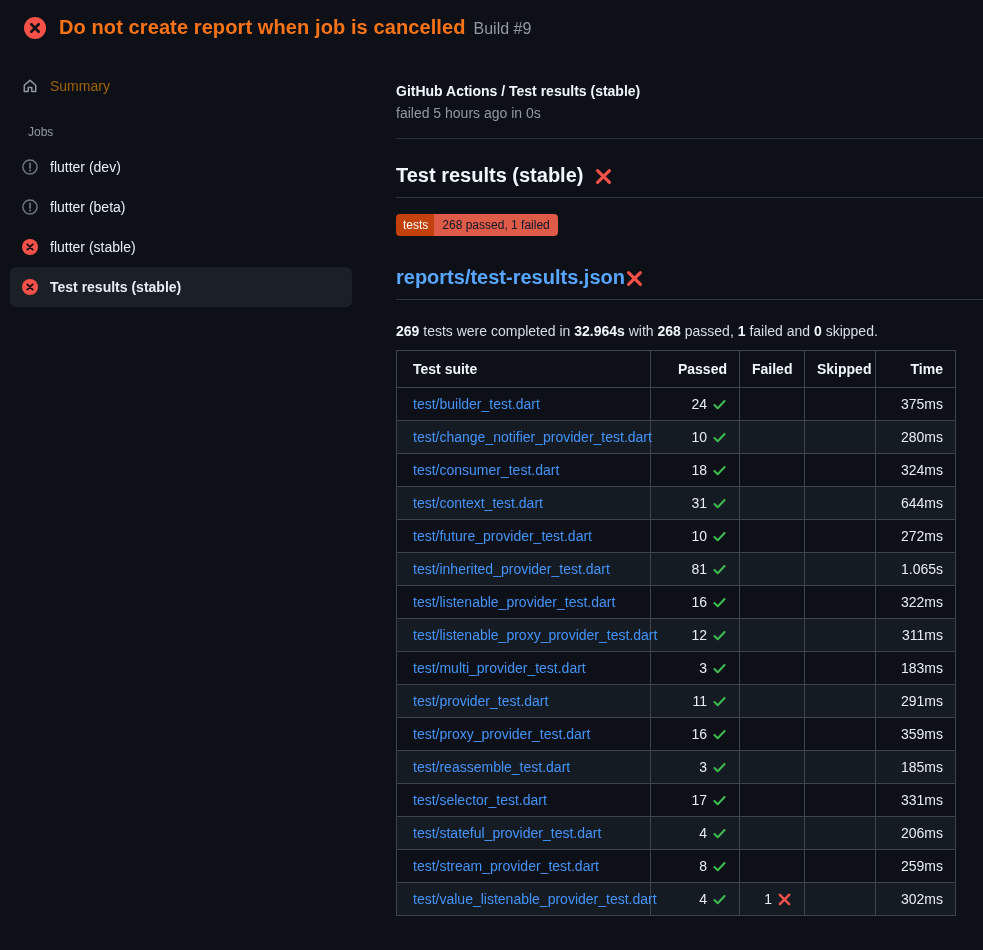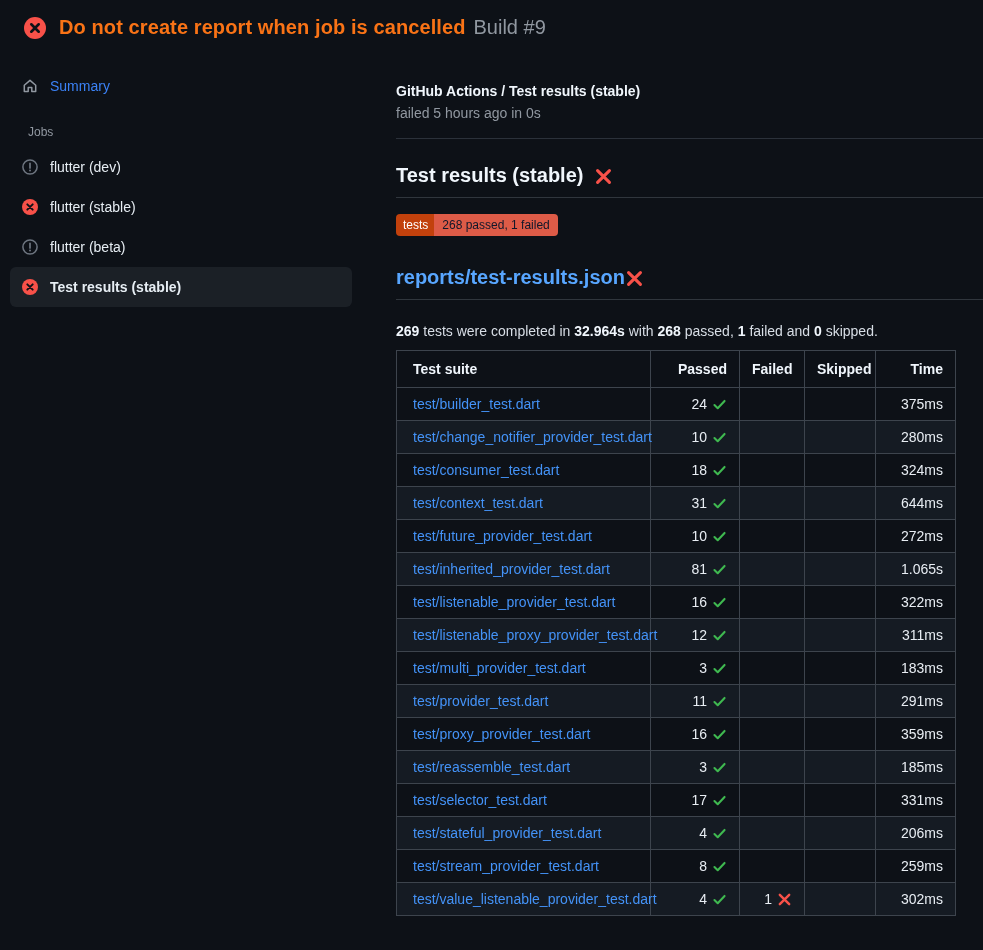--- a/index.html
+++ b/index.html
@@ -11,33 +11,33 @@
     font-size: 14px;
     overflow: hidden;
   }
   
   .top-header {
     display: flex; align-items: center;
     padding: 16px 20px 12px 24px;
     gap: 13px;
   }
   .top-header .title { font-size: 20px; font-weight: 700; color: #f97316; letter-spacing: .1px; }
-  .top-header .build { font-size: 20px; font-weight: 400; color: #9198a1; margin-left: 8px; text-align: right; }
+  .top-header .build { font-size: 16px; font-weight: 400; color: #9198a1; margin-left: 8px; text-align: right; }
   .circle-x { width: 22px; height: 22px; flex-shrink: 0; display: inline-flex; }
   .circle-x-sm { width: 16px; height: 16px; flex-shrink: 0; display: inline-flex; }
 
   
   .layout { display: flex; align-items: flex-start; }
 
   
   .sidebar { width: 380px; flex-shrink: 0; padding-top: 21px; }
   .summary-item {
     display: flex; align-items: center; gap: 12px;
     margin: 0 28px 0 10px; padding: 6px 10px 6px 12px;
-    border-radius: 6px; color: #3b82f6; cursor: pointer;
+    border-radius: 6px; color: #a16207; cursor: pointer;
   }
   .summary-item svg { width: 16px; height: 16px; }
   .jobs-label { margin: 25px 0 8px 28px; font-size: 12px; color: #9198a1; }
   .job-item {
     display: flex; align-items: center; gap: 12px;
     margin: 0 28px 0 10px; padding: 10px 10px 10px 12px;
     border-radius: 6px; color: #e6edf3; cursor: pointer;
     line-height: 20px;
   }
   .job-item.selected { background: rgba(177,186,196,0.09); font-weight: 700; }
@@ -140,33 +140,33 @@
     </div>
     <div class="jobs-label">Jobs</div>
 
     <div class="job-item neutral">
       <svg class="circle-x-sm icon-neutral" viewBox="0 0 16 16">
           <use href="#ic-alert-circle"></use>
         </svg>
 
       <span>flutter (dev)</span>
     </div>
-    <div class="job-item failed">
-
-      <svg class="circle-x-sm icon-failed" viewBox="0 0 16 16">
-          <use href="#ic-circle-x"></use>
-        </svg>
-      <span>flutter (stable)</span>
-    </div>
     <div class="job-item neutral">
       <svg class="circle-x-sm icon-neutral" viewBox="0 0 16 16">
           <use href="#ic-alert-circle"></use>
         </svg>
 
       <span>flutter (beta)</span>
+    </div>
+    <div class="job-item failed">
+
+      <svg class="circle-x-sm icon-failed" viewBox="0 0 16 16">
+          <use href="#ic-circle-x"></use>
+        </svg>
+      <span>flutter (stable)</span>
     </div>
     <div class="job-item failed selected">
 
       <svg class="circle-x-sm icon-failed" viewBox="0 0 16 16">
           <use href="#ic-circle-x"></use>
         </svg>
       <span>Test results (stable)</span>
     </div>
   </div>
 

